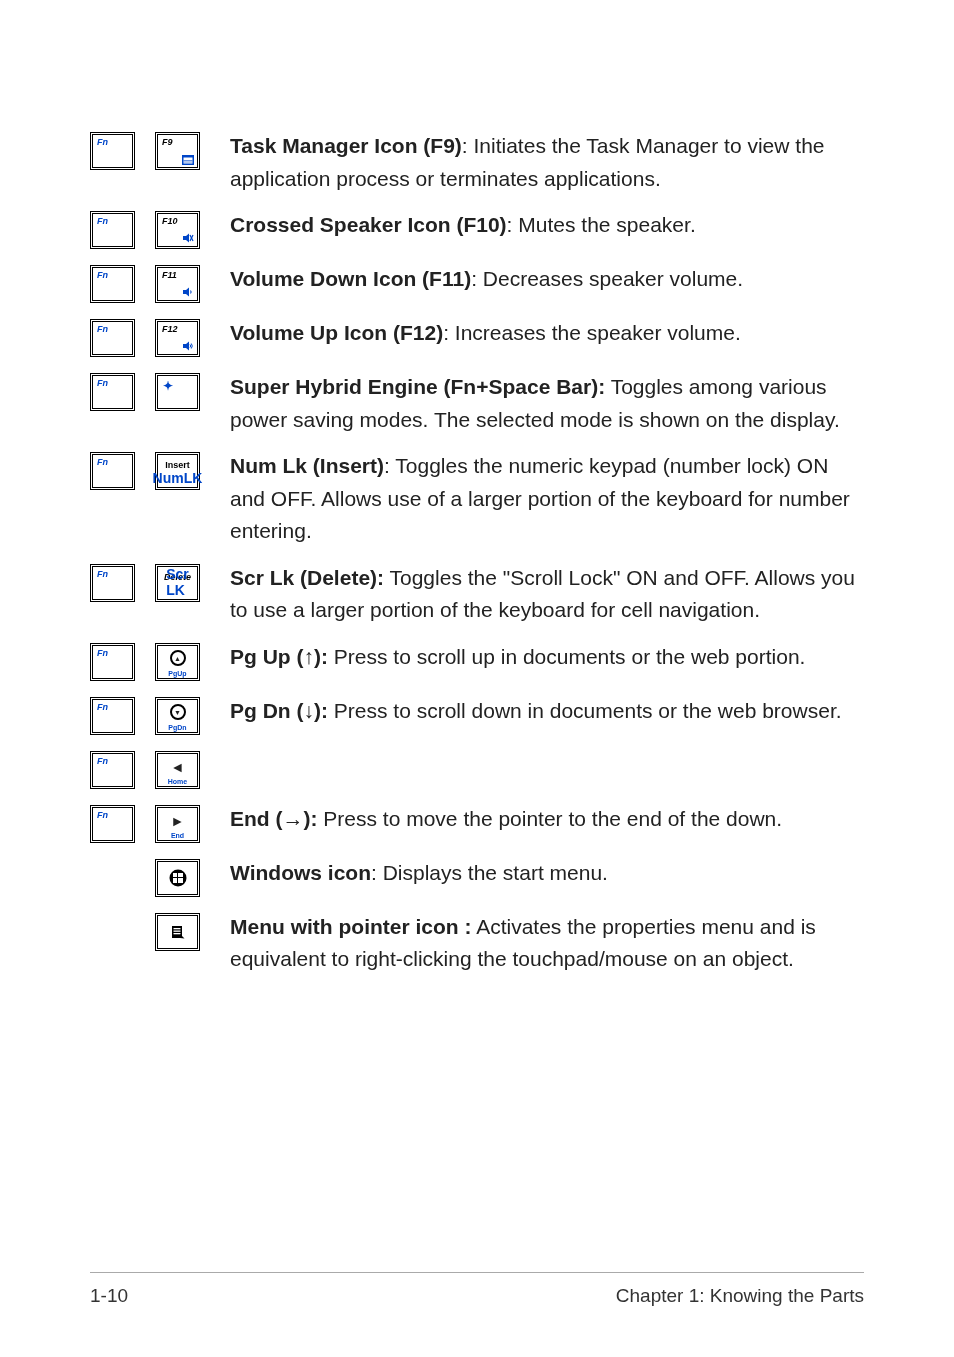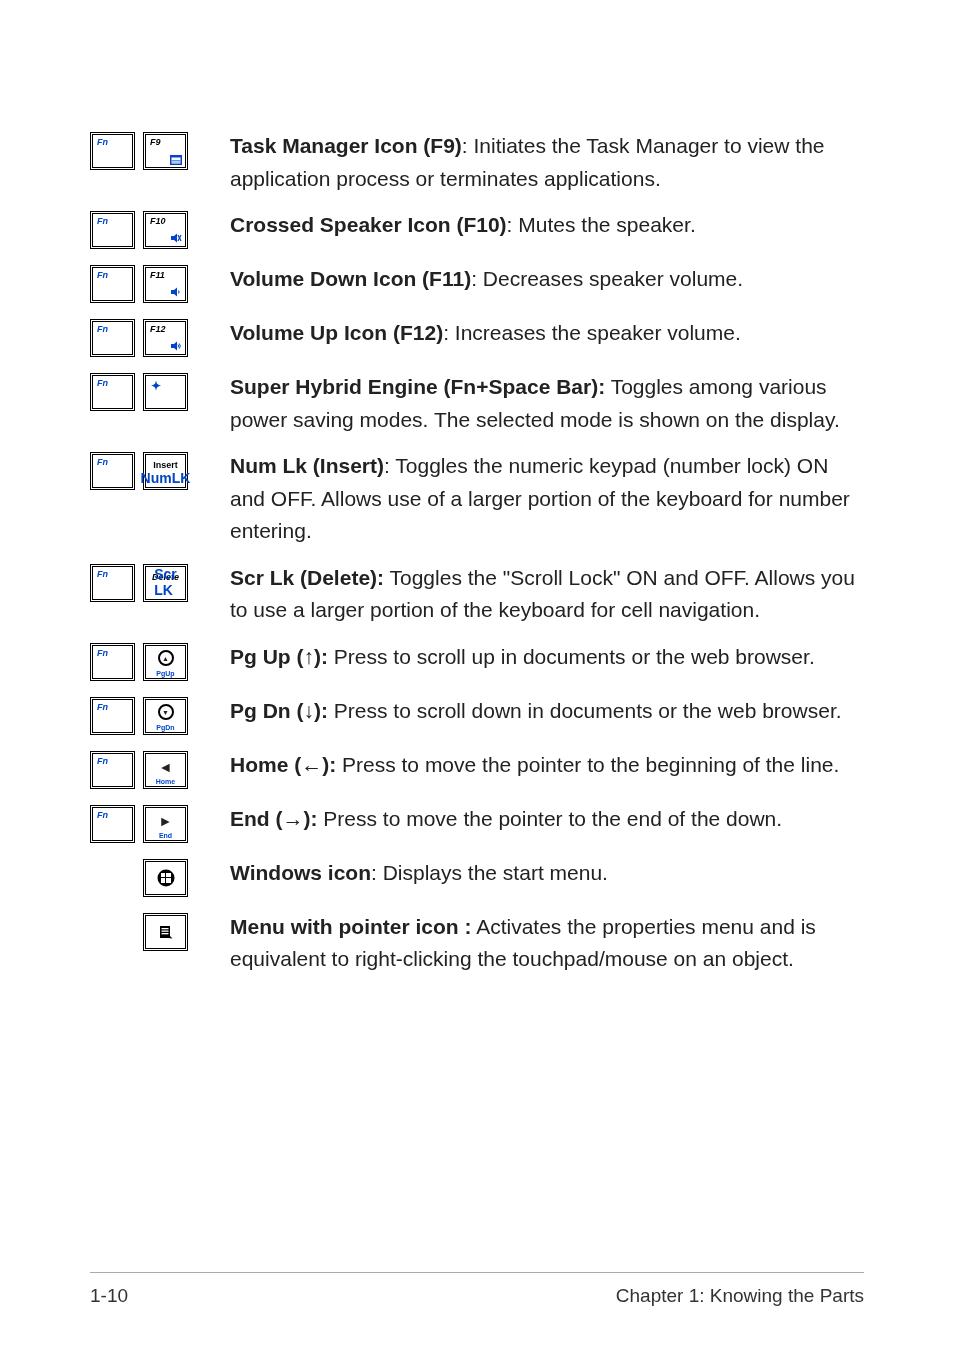--- a/index.html
+++ b/index.html
@@ -1,18 +1,18 @@
 <!DOCTYPE html>
 <html><head>
 <meta charset="utf-8">
 <style>
   html,body{margin:0;padding:0;background:#fff;color:#222;font-family:"Segoe UI",Arial,Helvetica,sans-serif}
   .page{width:954px;min-height:1357px;box-sizing:border-box;padding:130px 90px 60px 90px;position:relative}
   .row{display:flex;align-items:flex-start;margin-bottom:14px}
-  .keys{width:140px;flex:0 0 140px;display:flex;gap:8px;align-items:flex-start;padding-top:2px}
+  .keys{width:140px;flex:0 0 140px;display:flex;gap:20px;align-items:flex-start;padding-top:2px}
   .spacer{width:45px;height:1px;flex:0 0 45px}
   .desc{flex:1;font-size:21px;line-height:1.55}
   .desc b{font-weight:700}
   .key{display:inline-block;border:3px double #000;width:45px;height:38px;box-sizing:border-box;position:relative;background:#fff;font-family:Arial,sans-serif}
   .key .top-left{position:absolute;top:2px;left:4px;font-size:9px;font-style:italic;font-weight:bold;color:#0046c8}
   .key .top-left.black{color:#000;font-style:italic}
   .key .top-left.upright{font-style:normal}
   .key .bottom-right{position:absolute;bottom:2px;right:3px;font-size:10px;line-height:1}
   .key .bottom-sub{position:absolute;bottom:1px;right:3px;font-size:14px;color:#0046c8;font-weight:bold}
   .key .center{position:absolute;top:50%;left:50%;transform:translate(-50%,-50%);font-size:14px;line-height:1}
@@ -136,21 +136,21 @@
       <div class="row">
         <div class="keys">
           <span class="key">
             <span class="top-left">Fn</span>
           </span>
           <span class="key">
             <span class="center" style="font-size:13px;top:40%"><span style="display:inline-block;width:12px;height:12px;border:2px solid #000;border-radius:50%;position:relative"><span style="position:absolute;left:50%;top:50%;transform:translate(-50%,-50%);font-size:7px">▲</span></span></span>
             <span class="sub-label">PgUp</span>
           </span>
         </div>
-        <div class="desc"><b>Pg Up (↑):</b> <span>Press to scroll up in documents or the web browser.</span></div>
+        <div class="desc"><b>Pg Up (↑):</b> <span>Press to scroll up in documents or the web portion.</span></div>
       </div>
       <div class="row">
         <div class="keys">
           <span class="key">
             <span class="top-left">Fn</span>
           </span>
           <span class="key">
             <span class="center" style="font-size:13px;top:40%"><span style="display:inline-block;width:12px;height:12px;border:2px solid #000;border-radius:50%;position:relative"><span style="position:absolute;left:50%;top:50%;transform:translate(-50%,-50%);font-size:7px">▼</span></span></span>
             <span class="sub-label">PgDn</span>
           </span>
@@ -160,21 +160,20 @@
       <div class="row">
         <div class="keys">
           <span class="key">
             <span class="top-left">Fn</span>
           </span>
           <span class="key">
             <span class="center" style="top:40%">◄</span>
             <span class="sub-label">Home</span>
           </span>
         </div>
-        <div class="desc"><b>Home (←):</b> <span>Press to move the pointer to the beginning of the line.</span></div>
       </div>
       <div class="row">
         <div class="keys">
           <span class="key">
             <span class="top-left">Fn</span>
           </span>
           <span class="key">
             <span class="center" style="top:40%">►</span>
             <span class="sub-label">End</span>
           </span>

